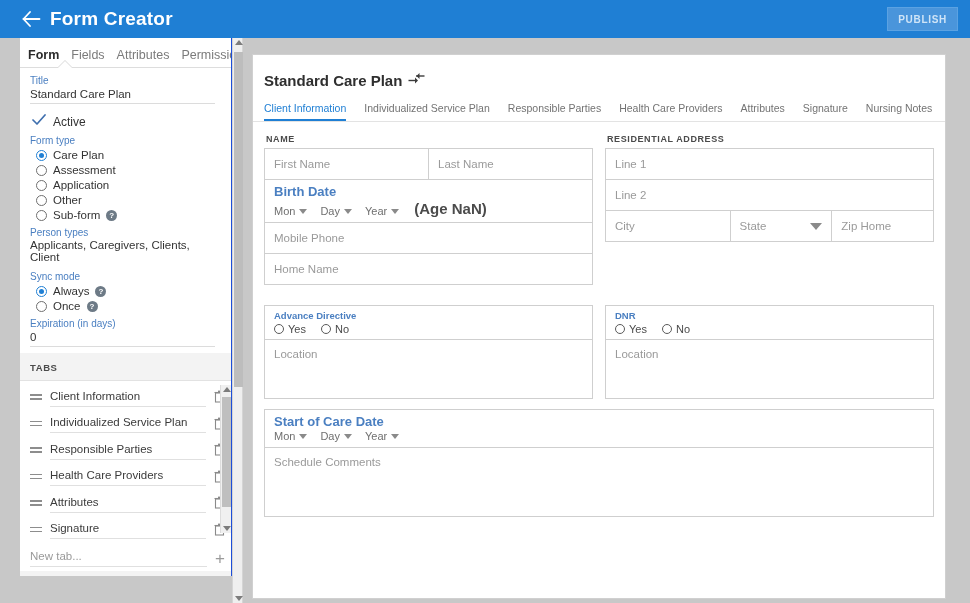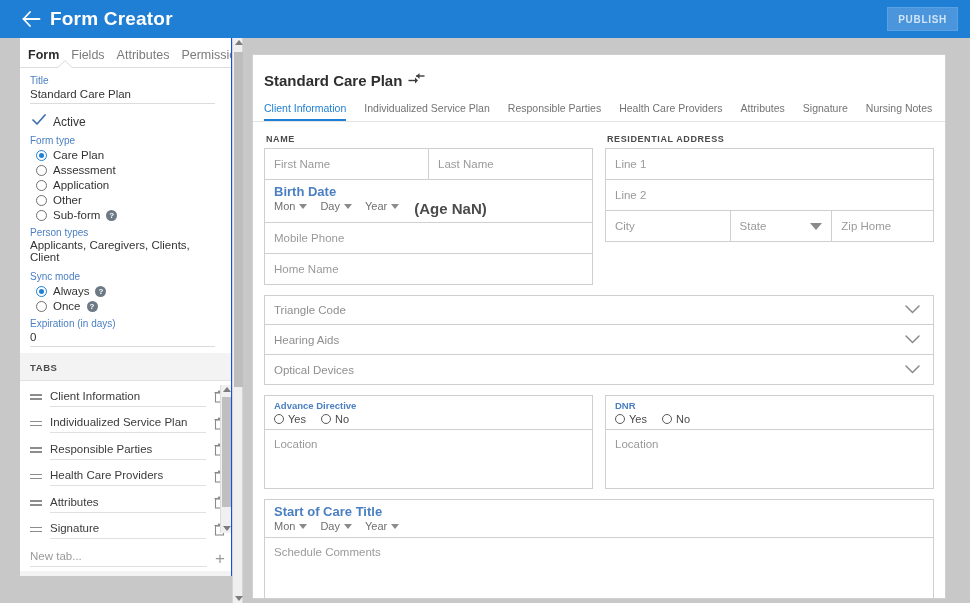--- a/index.html
+++ b/index.html
@@ -196,21 +196,21 @@
   .box { border: 1px solid #cfcfcf; background: #fff; }
   .box + .box { border-top: none; }
   .fld { height: 30px; display: flex; align-items: center; padding: 0 9px;
          font-size: 11.5px; color: #9a9a9a; }
   .row2 { display: flex; }
   .row2 > .cell { flex: 1; border-left: 1px solid #cfcfcf; }
   .row2 > .cell:first-child { border-left: none; }
 
   .dtfld { padding: 4px 9px 5px 9px; }
   .dt-label { color: #4a7fc1; font-size: 13px; font-weight: bold; margin-bottom: 1px; }
-  .dt-selects { display: flex; align-items: flex-start; gap: 4px; font-size: 11px; color: #6f6f6f; }
+  .dt-selects { display: flex; align-items: flex-end; gap: 4px; font-size: 11px; color: #6f6f6f; }
   .dt-sel { display: flex; align-items: center; gap: 4px; margin-right: 9px; }
   .caret {
     width: 0; height: 0; border-left: 4.5px solid transparent;
     border-right: 4.5px solid transparent; border-top: 5px solid #8a8a8a;
   }
   .age-note { font-size: 15px; font-weight: bold; color: #4b4b4b; margin-left: 2px; }
 
   .state-cell { display: flex; align-items: center; justify-content: space-between; }
   .chev-lg {
     width: 0; height: 0; border-left: 6px solid transparent;
@@ -527,46 +527,20 @@
               <div class="cell" style="flex:1.1">
                 <div class="fld">Zip Home</div>
               </div>
             </div>
           </div>
         </div>
       </div>
 
       <div class="spacer"></div>
 
-      <div>
-        <div class="collapse-box">
-          <span>Triangle Code</span>
-          <span>
-            <svg width="15" height="9" viewBox="0 0 15 9" aria-hidden="true">
-              <path d="M1 1 L7.5 7.5 L14 1" fill="none" stroke="#8a8a8a" stroke-width="1.5" stroke-linecap="round"></path>
-            </svg>
-          </span>
-        </div>
-        <div class="collapse-box">
-          <span>Hearing Aids</span>
-          <span>
-            <svg width="15" height="9" viewBox="0 0 15 9" aria-hidden="true">
-              <path d="M1 1 L7.5 7.5 L14 1" fill="none" stroke="#8a8a8a" stroke-width="1.5" stroke-linecap="round"></path>
-            </svg>
-          </span>
-        </div>
-        <div class="collapse-box">
-          <span>Optical Devices</span>
-          <span>
-            <svg width="15" height="9" viewBox="0 0 15 9" aria-hidden="true">
-              <path d="M1 1 L7.5 7.5 L14 1" fill="none" stroke="#8a8a8a" stroke-width="1.5" stroke-linecap="round"></path>
-            </svg>
-          </span>
-        </div>
-      </div>
 
       <div class="spacer"></div>
 
       <div class="cols">
         <div class="col">
           <div class="box">
             <div class="yn-box">
               <div class="yn-label">Advance Directive</div>
               <div class="yn-row">
                 <span class="yn-opt">
@@ -605,21 +579,21 @@
             <div class="ta">Location</div>
           </div>
         </div>
       </div>
 
       <div class="spacer"></div>
 
       <div>
         <div class="box">
           <div class="dtfld">
-            <div class="dt-label">Start of Care Title</div>
+            <div class="dt-label">Start of Care Date</div>
             <div class="dt-selects">
               <span class="dt-sel">
                 <span>Mon</span>
                 <span class="caret"></span>
               </span>
               <span class="dt-sel">
                 <span>Day</span>
                 <span class="caret"></span>
               </span>
               <span class="dt-sel">

